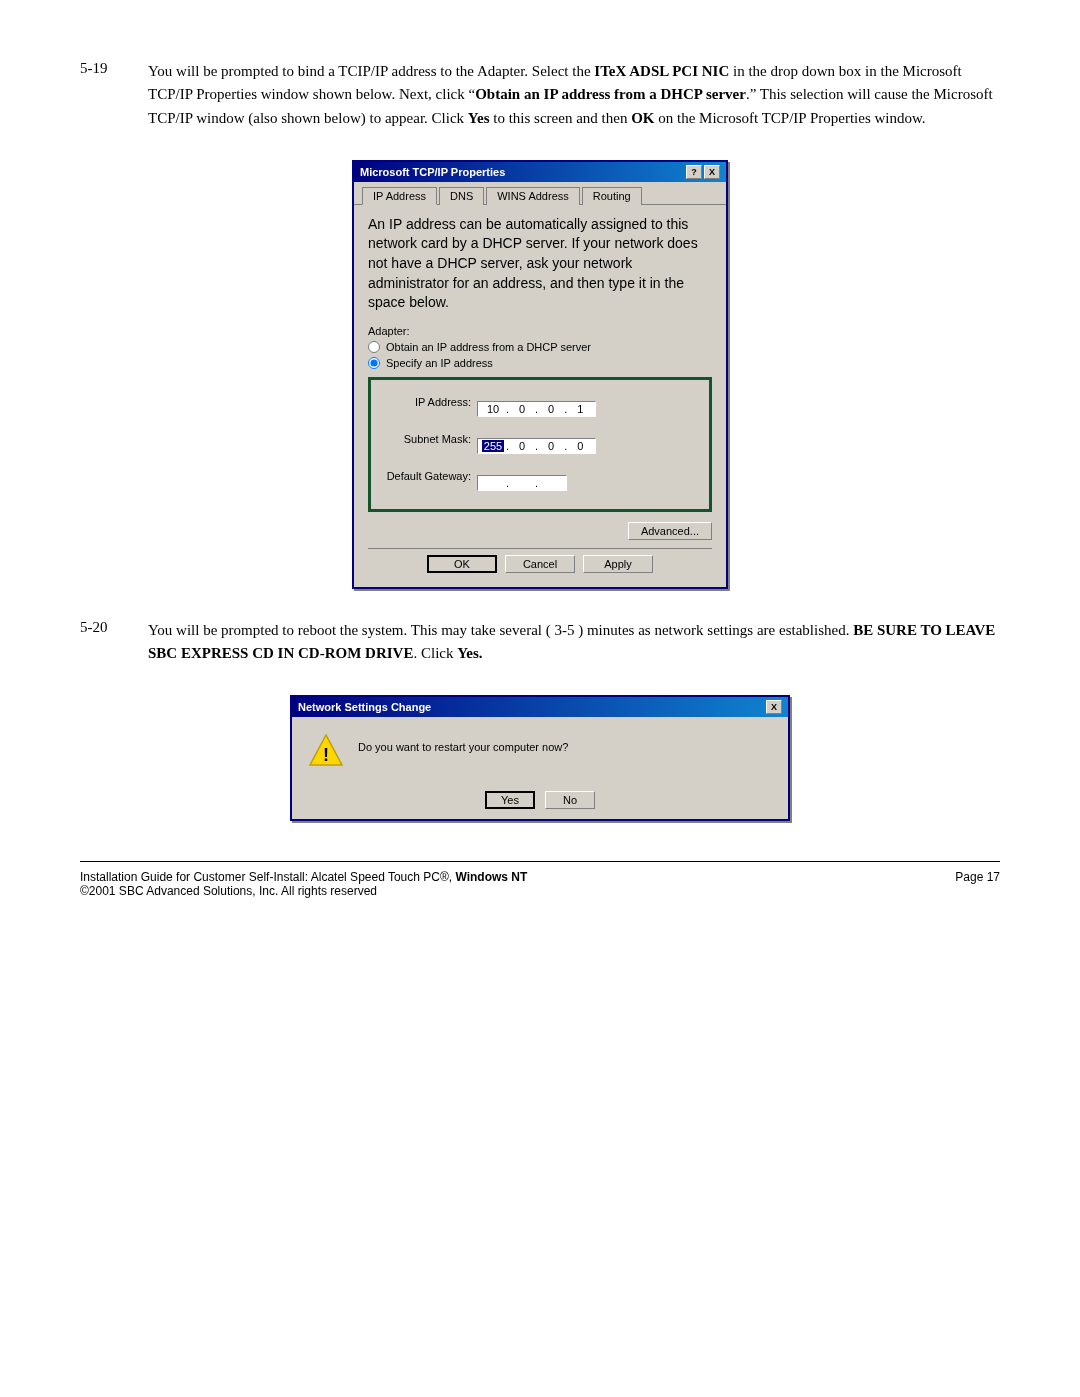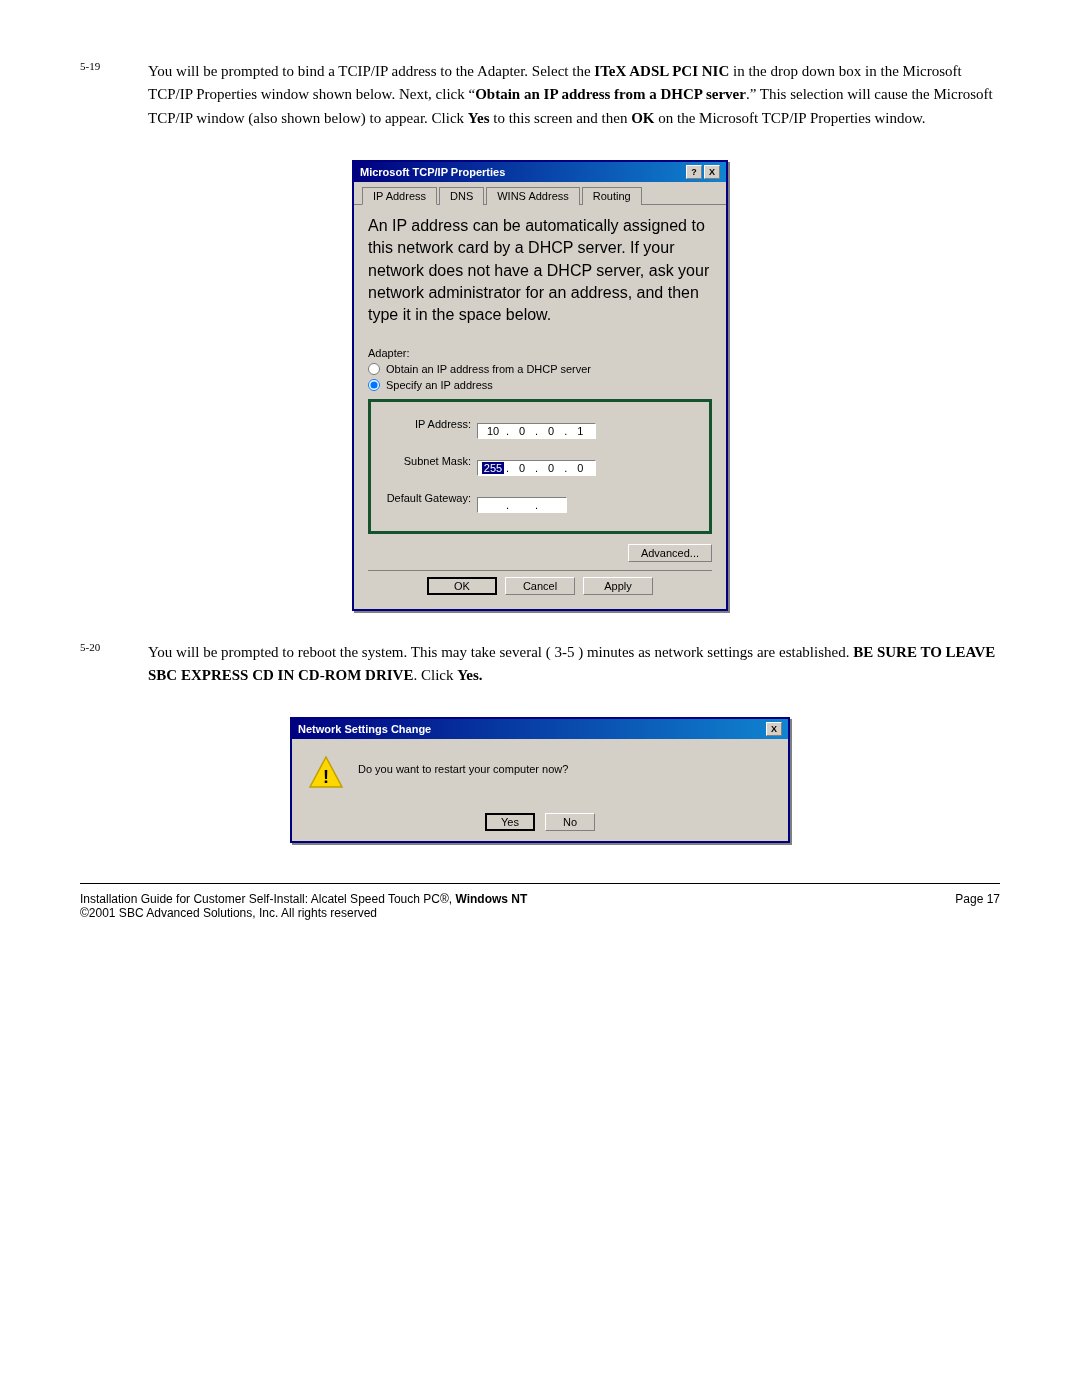--- a/index.html
+++ b/index.html
@@ -18,21 +18,21 @@
       margin: 0 auto;
     }
 
     .step-block {
       display: flex;
       gap: 18px;
       margin-bottom: 30px;
     }
     .step-number {
       min-width: 50px;
-      font-size: 11px;
+      font-size: 15px;
     }
     .step-text {
       flex: 1;
       font-size: 15px;
       line-height: 1.55;
     }
     .step-text b { font-weight: bold; text-align: right; }
 
     .dialog-wrapper {
       margin: 18px auto;
@@ -104,23 +104,23 @@
       border-bottom: 1px solid #d4d0c8;
       font-weight: normal;
       z-index: 1;
     }
 
     .win-body {
       padding: 10px 14px 10px 14px;
     }
 
     .win-description {
-      font-size: 16px;
+      font-size: 14px;
       line-height: 1.4;
-      margin-bottom: 20px;
+      margin-bottom: 12px;
       color: #000;
     }
 
     .win-label {
       font-size: 11px;
       margin-bottom: 4px;
     }
 
     .win-dropdown-row {
       display: flex;

